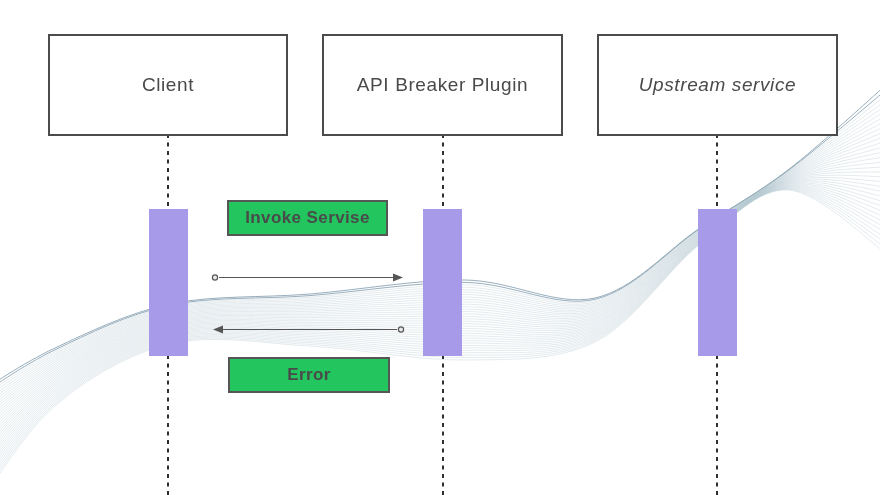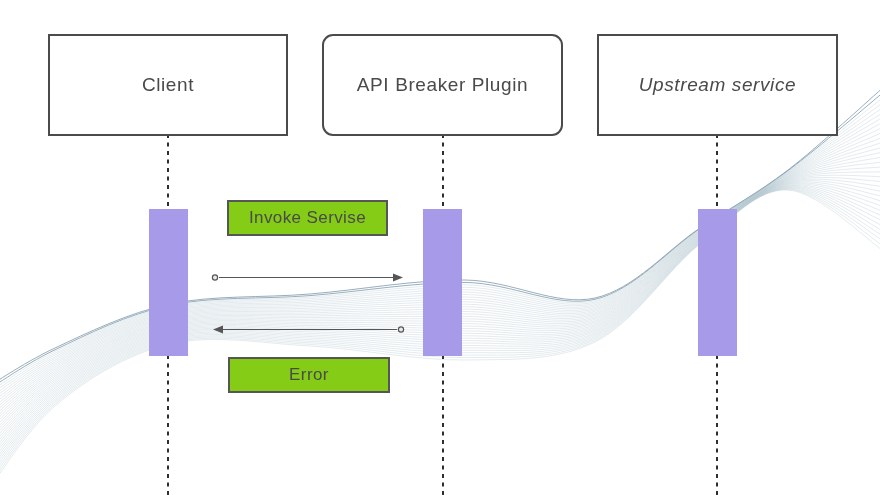--- a/index.html
+++ b/index.html
@@ -26,44 +26,44 @@
     display: flex;
     align-items: center;
     justify-content: center;
     font-size: 19px;
     font-weight: 500;
     letter-spacing: 0.6px;
     color: var(--label-text, #4a4a4a);
     z-index: 6;
   }
   .actor.a1 { left: 48px;  width: 236px; }
-  .actor.a2 { left: 322px; width: 237px; border-radius: 11px; }
+  .actor.a2 { left: 322px; width: 237px; }
   .actor.a3 { left: 597px; width: 237px; font-style: italic; }
   
   .activation {
     position: absolute;
     width: 39px;
     top: 209px;
     height: 147px;
     background: var(--accent, #a79ae9);
     z-index: 4;
   }
   .activation.b1 { left: 149px; }
   .activation.b2 { left: 423px; }
   .activation.b3 { left: 698px; }
   
   .msg-label {
     position: absolute;
     border: 2px solid #565656;
-    background: #84cc16;
+    background: #22c55e;
     display: flex;
     align-items: center;
     justify-content: center;
     font-size: 17px;
-    font-weight: 400;
+    font-weight: 700;
     letter-spacing: 0.4px;
     color: var(--label-text, #4a4a4a);
     z-index: 7;
   }
   .msg-label.m1 { left: 227px; top: 200px; width: 157px; height: 32px; }
   .msg-label.m2 { left: 228px; top: 357px; width: 158px; height: 32px; }
   .z-wave    { z-index: 1; }
   .z-lines   { z-index: 3; }
   .z-arrows  { z-index: 5; }
 </style>

